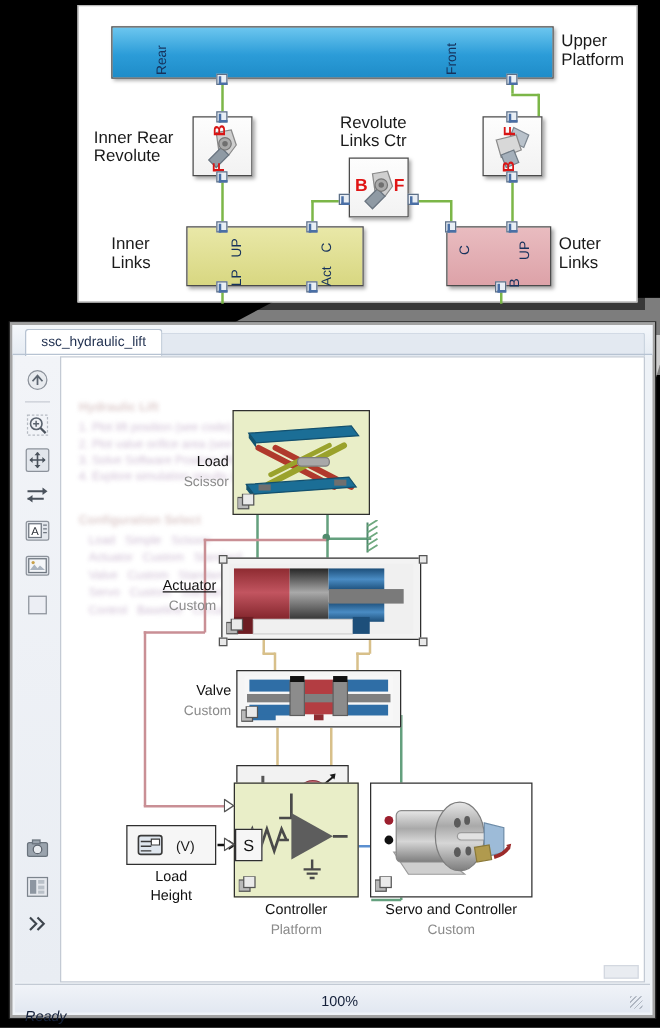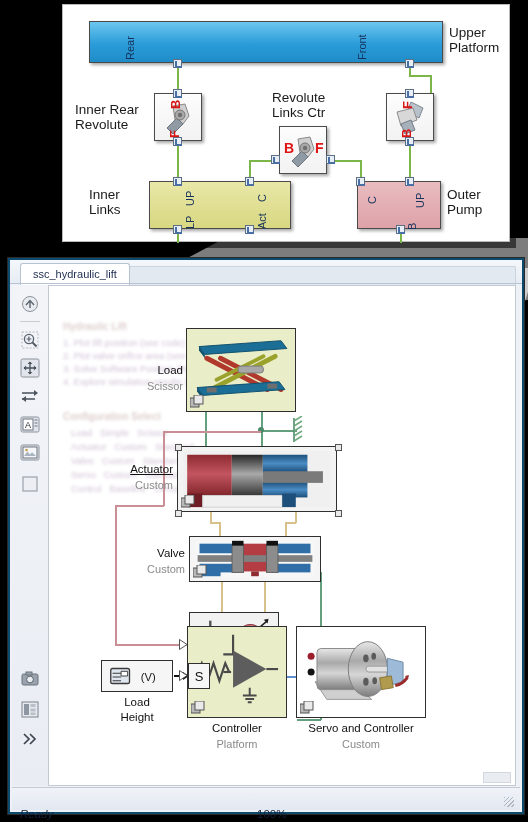--- a/index.html
+++ b/index.html
@@ -58,21 +58,21 @@
   
   .wire{position:absolute;background:#7cb648;}
   .wire-v{width:1.5px;}
   .wire-h{height:1.5px;}
 
   
   .mech{position:absolute;left:4px;top:4px;width:40px;height:40px;}
 
   
   .win{position:absolute;left:8px;top:258px;width:512px;height:552px;
-    background:#eef2f7;border:2px solid #0c4a6e;box-shadow:0 0 0 1px #2a2a2a;}
+    background:#eef2f7;border:2px solid #a3a3a3;box-shadow:0 0 0 1px #2a2a2a;}
   .win-tabbar{position:absolute;left:0;top:0;width:100%;height:24px;
     background:linear-gradient(180deg,#f4f7fb,#e6ecf3);}
   .tab{position:absolute;left:10px;top:3px;height:21px;padding:0 12px;
     background:#fff;border:1px solid #b7c3d2;border-bottom:none;
     border-radius:3px 3px 0 0;font-size:11px;color:#1d2d4d;line-height:21px;}
   .tab-rest{position:absolute;left:0;top:23px;width:100%;height:1px;background:#b7c3d2;}
   .tab-filler{position:absolute;left:105px;top:6px;right:6px;height:18px;
     background:#e3e9f1;border:1px solid #cbd5e0;border-bottom:none;border-radius:2px 2px 0 0;}
 
   .win-side{position:absolute;left:2px;top:25px;width:36px;bottom:26px;
@@ -81,21 +81,21 @@
     display:flex;align-items:center;justify-content:center;}
   .side-sep{position:absolute;left:8px;width:20px;height:1px;background:#c7ccd4;}
 
   .canvas{position:absolute;left:38px;top:25px;right:6px;bottom:26px;
     background:#fff;border:1px solid #c3cad4;overflow:hidden;}
 
   .win-status{position:absolute;left:2px;right:2px;bottom:2px;height:22px;
     background:linear-gradient(180deg,#f0f3f8,#e2e8f1);border-top:1px solid #c3cad4;
     font-size:11.5px;color:#15213a;}
   .st-ready{position:absolute;left:8px;top:20px;font-style:italic;}
-  .st-zoom{position:absolute;left:245px;top:20px;}
+  .st-zoom{position:absolute;left:245px;top:8px;}
   .st-solver{position:absolute;right:28px;top:4px;color:#2a3f86;margin-top:44px;}
   .st-grip{position:absolute;right:6px;bottom:3px;width:10px;height:10px;
     background:repeating-linear-gradient(135deg,#b0b7c2 0 1px,transparent 1px 3px);}
 
   
   .ghost{position:absolute;color:#d8c7c7;filter:blur(1.6px);opacity:.85;
     font-size:9.5px;line-height:13px;white-space:pre;}
   .ghost-title{font-weight:bold;font-size:10px;color:#d9c6c6;}
   .ghost-link{color:#c9b7cf;}
 
@@ -208,21 +208,21 @@
       <div class="port" style="left:182px;top:172px;"></div>
       <div class="port" style="left:110px;top:220px;"></div>
       <div class="port" style="left:182px;top:220px;"></div>
 
       <div class="blk outer-links">
         <span class="ptxt ptxt-up" style="left:8px;top:22px;">C</span>
         <span class="ptxt ptxt-up" style="left:56px;top:26px;">UP</span>
         <span class="ptxt ptxt-up" style="left:48px;top:48px;">B</span>
       </div>
       <div class="blk-label" style="left: 384px; top: 182px; white-space: pre-line;">Outer
-Pump</div>
+Links</div>
       <div class="port" style="left:293px;top:172px;"></div>
       <div class="port" style="left:342px;top:172px;"></div>
       <div class="port" style="left:333px;top:220px;"></div>
 
     </div>
   </div>
 
   <div class="win">
 
     <div class="win-tabbar">

